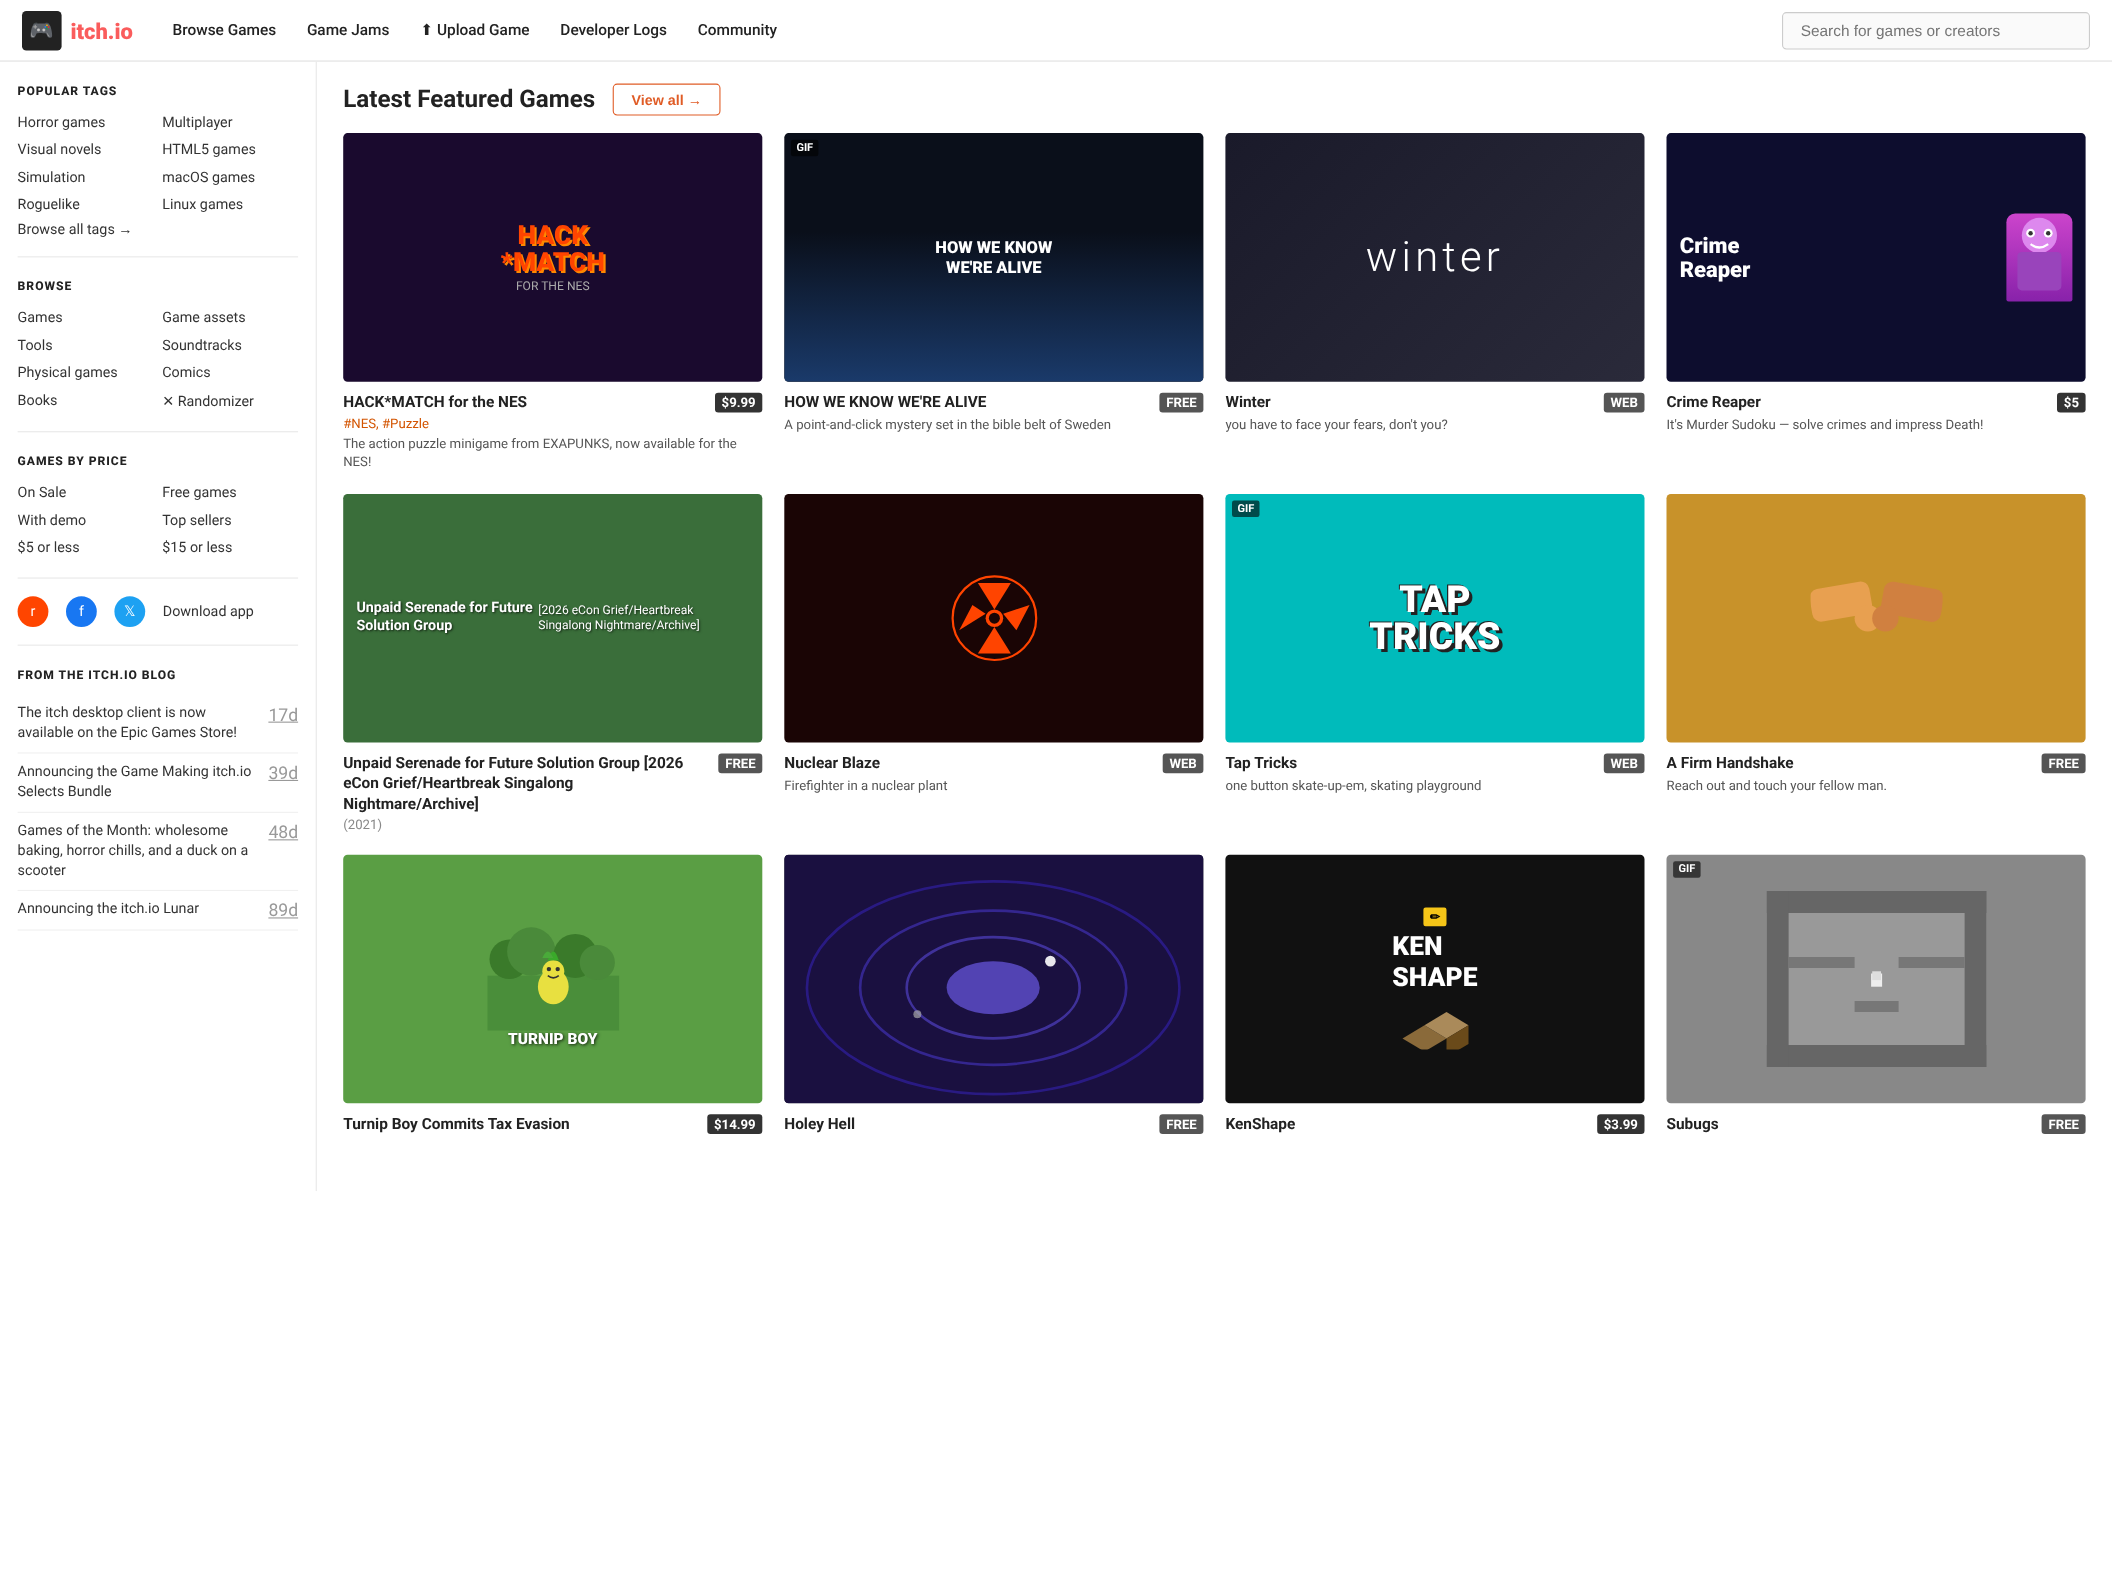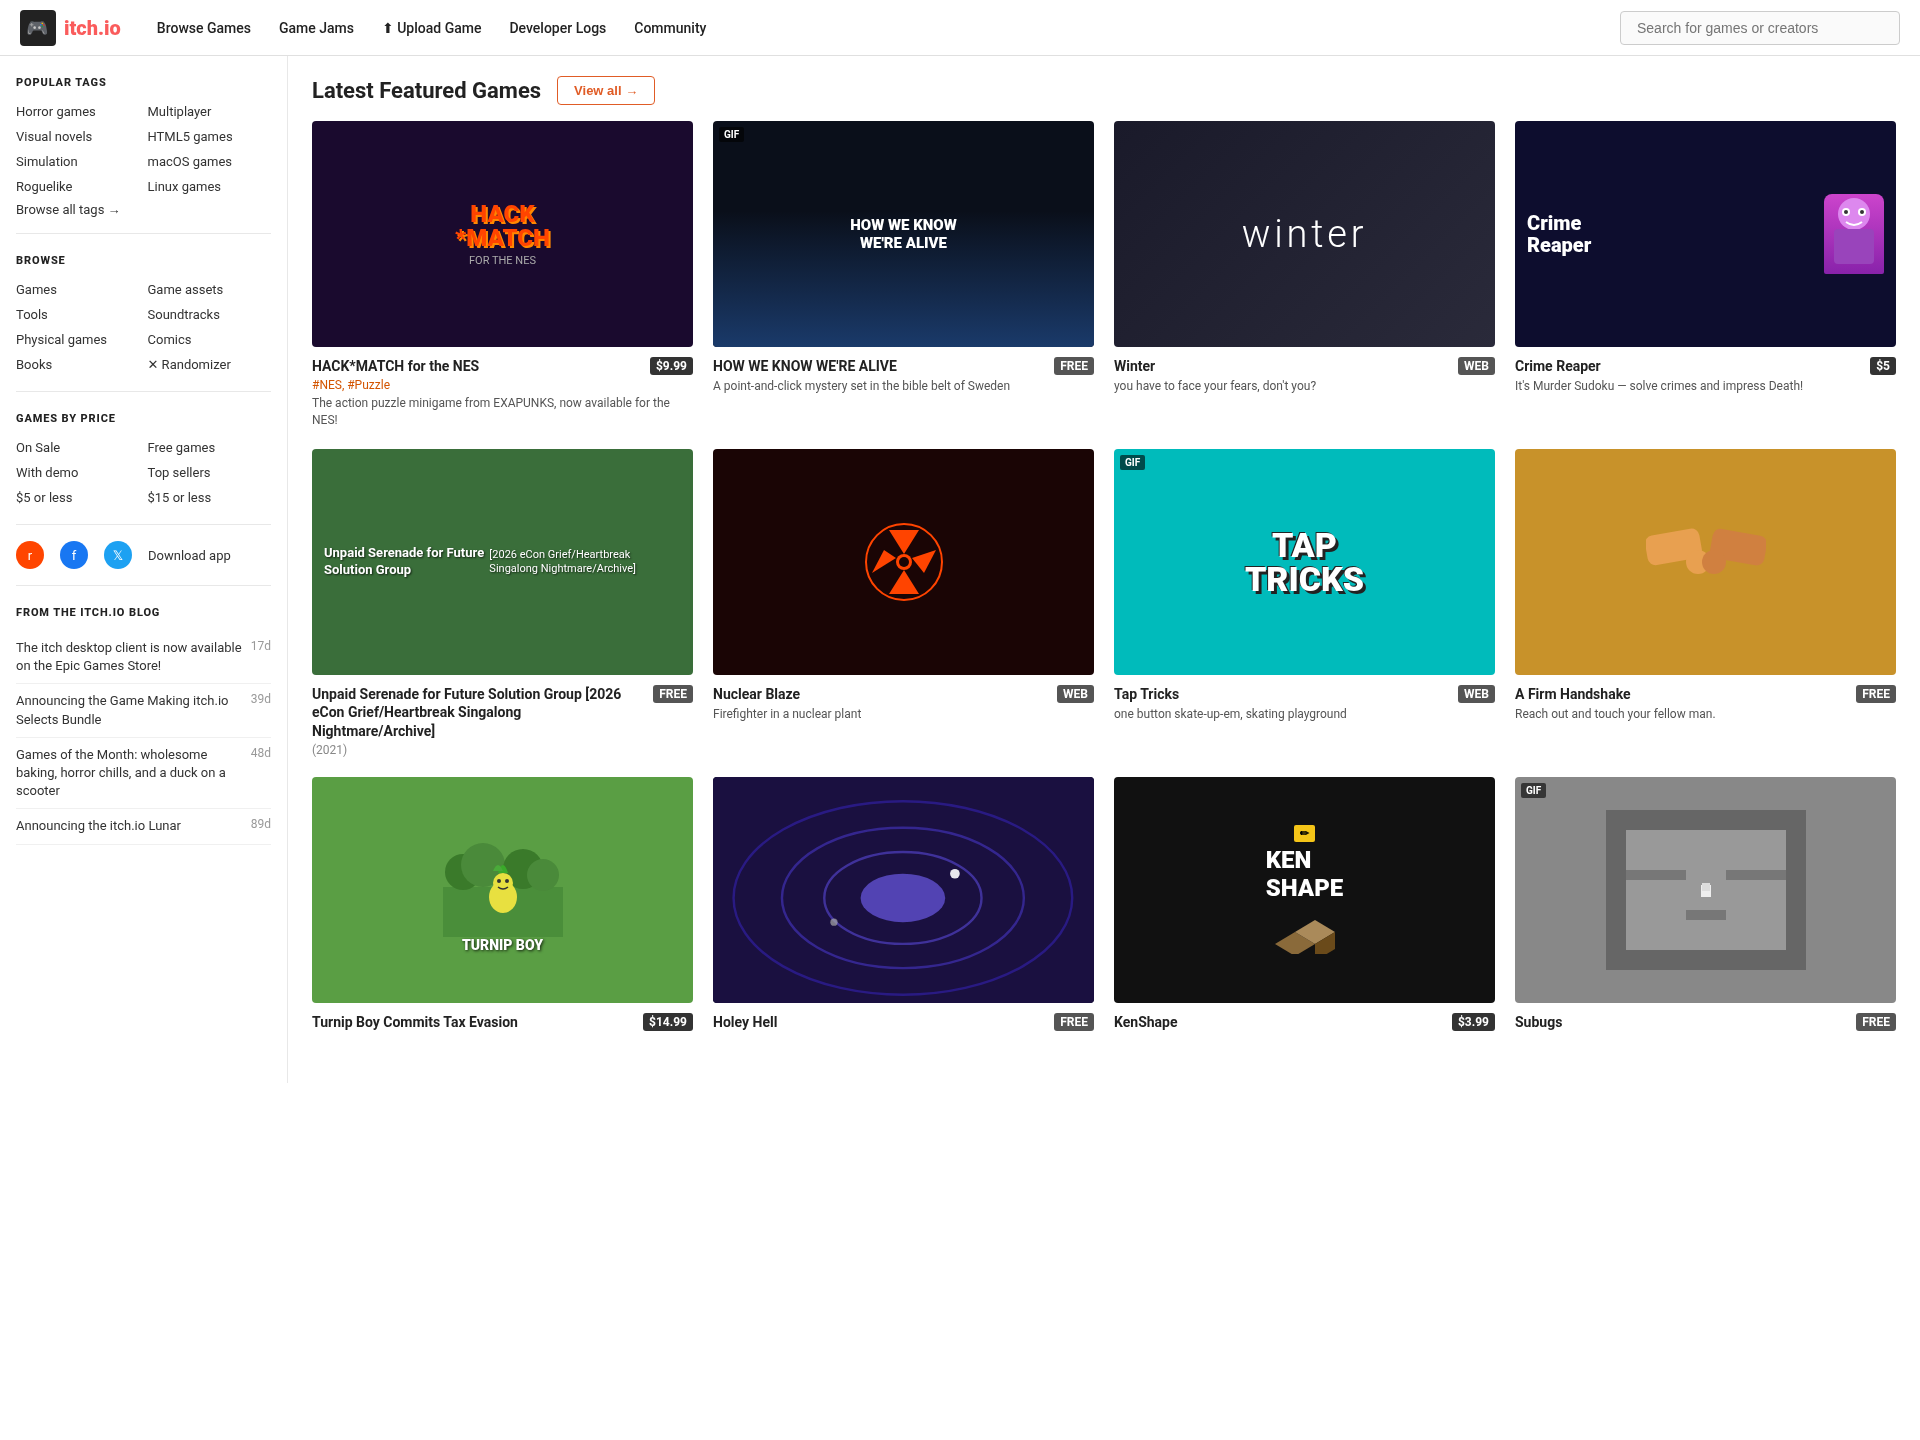--- a/index.html
+++ b/index.html
@@ -131,21 +131,21 @@
     .blog-item {
       display: flex;
       justify-content: space-between;
       gap: 8px;
       padding: 8px 0;
       border-bottom: 1px solid #f0f0f0;
       font-size: 13px;
       cursor: pointer;
     }
     .blog-item-text { color: #333; line-height: 1.4; flex: 1; }
-    .blog-item-days { color: #999; font-size: 12px; flex-shrink: 0; }
+    .blog-item-days { color: #999; font-size: 16px; flex-shrink: 0; text-decoration: underline; }
 
     
     .main-content {
       flex: 1;
       padding: 20px 24px;
       overflow: hidden;
     }
     .section-header {
       display: flex;
       align-items: center;

